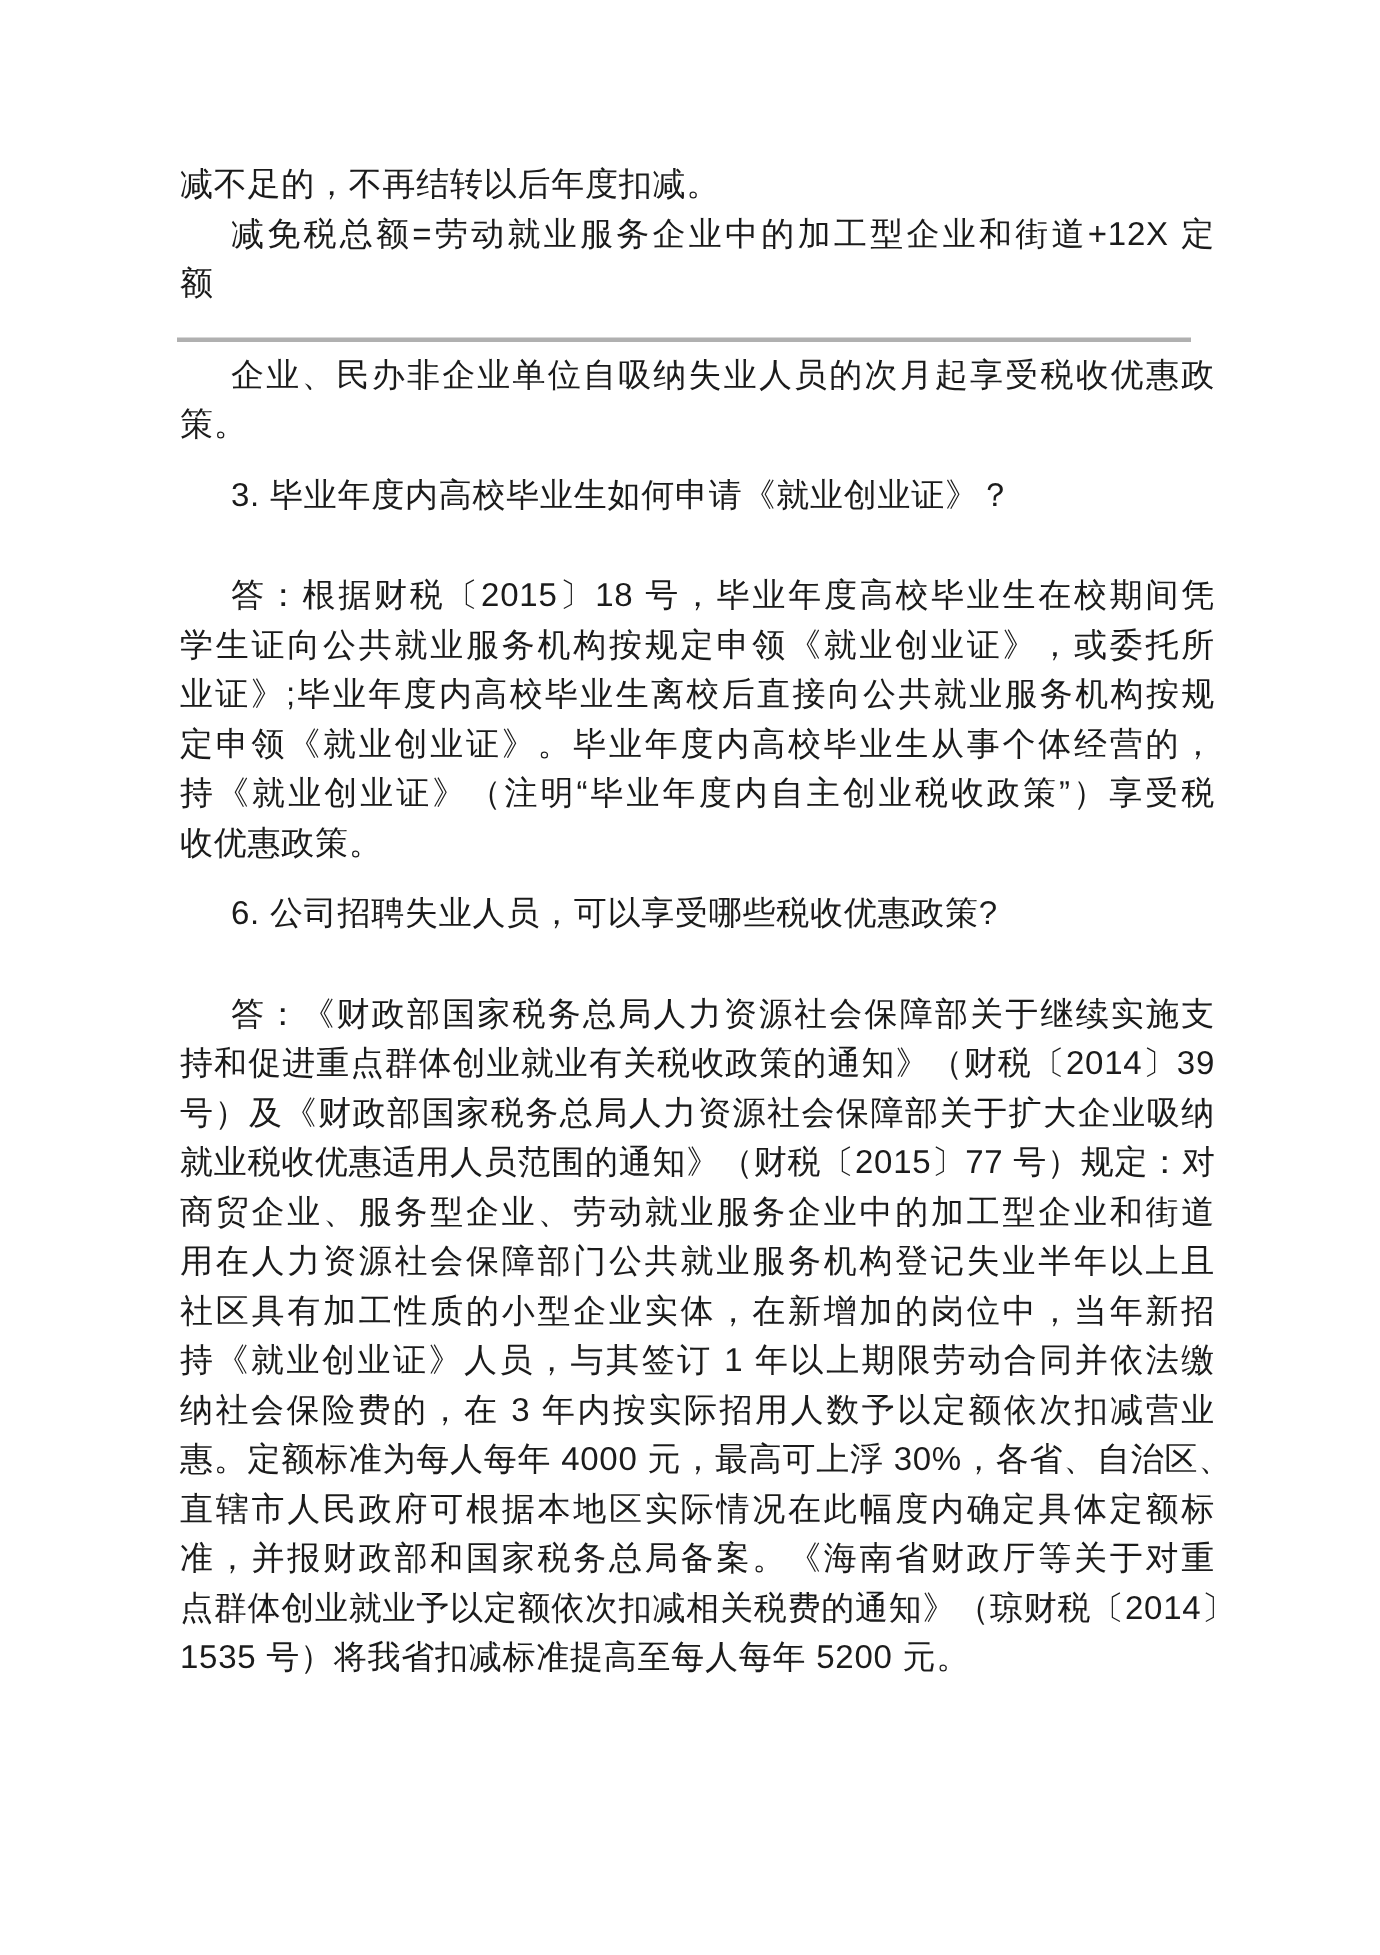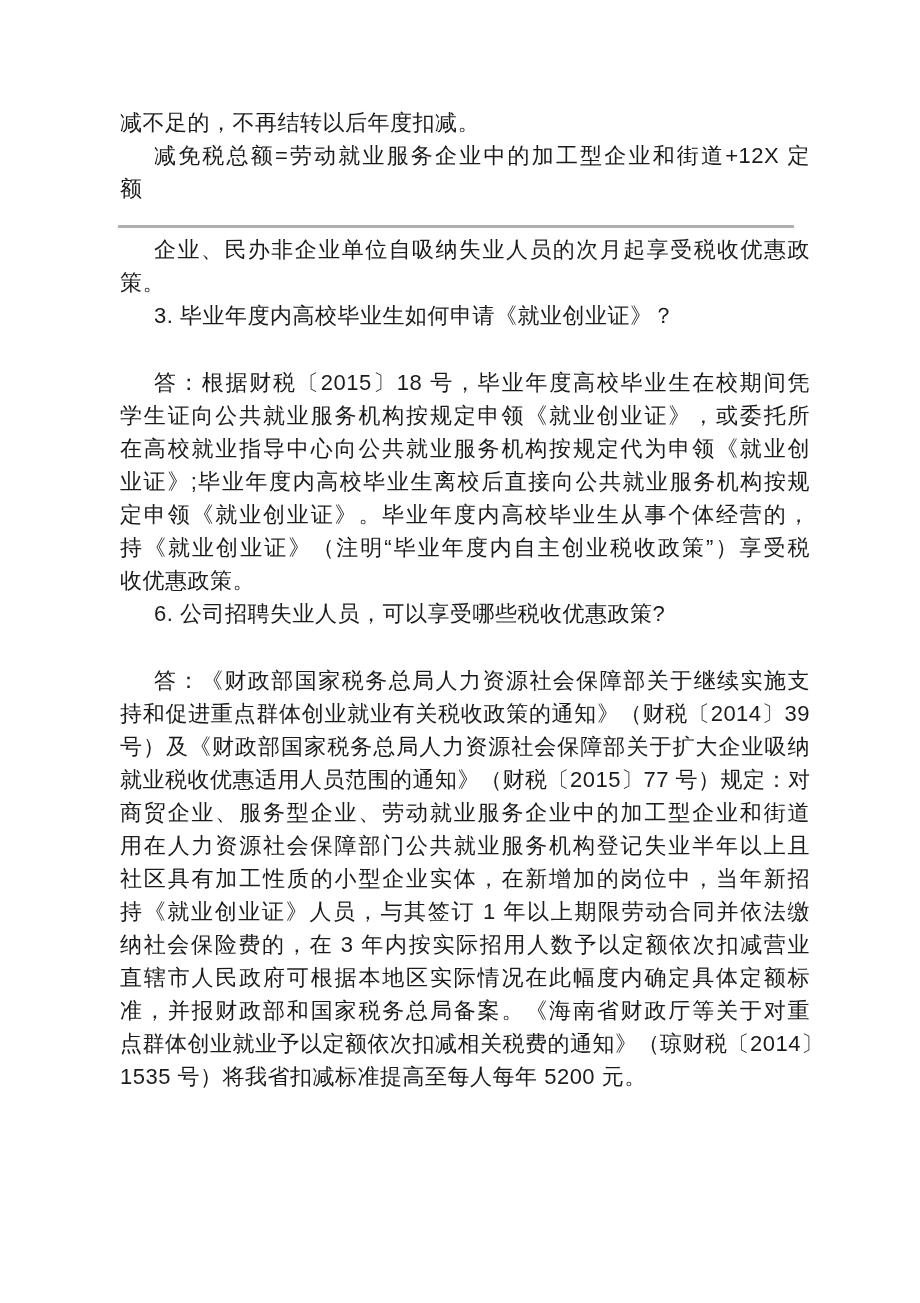--- a/index.html
+++ b/index.html
@@ -20,21 +20,21 @@
     height: 1303px;
     background: #ffffff;
   }
   .content {
     position: absolute;
     top: 106px;
     left: 120px;
     width: 690px;
   }
   .block { margin: 0; }
-  .block.q { }
+  .block.q { margin-top: 14px; }
   .block.q + .block.p { margin-top: 34px; }
   .line {
     font-size: 22px;
     line-height: 33px;
     height: 33px;
     white-space: nowrap;
     letter-spacing: 0.5px;
   }
   .line.indent { padding-left: 34px; }
   .line.fill {
@@ -64,38 +64,38 @@
       <div class="block p">
         <div class="line indent fill">企业、民办非企业单位自吸纳失业人员的次月起享受税收优惠政</div>
         <div class="line">策。</div>
       </div>
       <div class="block q">
         <div class="line indent">3. 毕业年度内高校毕业生如何申请《就业创业证》？</div>
       </div>
       <div class="block p">
         <div class="line indent fill">答：根据财税〔2015〕18 号，毕业年度高校毕业生在校期间凭</div>
         <div class="line fill">学生证向公共就业服务机构按规定申领《就业创业证》，或委托所</div>
-        <div class="line fill">在高校就业指导中心向公共就业服务机构按规定代为申领《就业创</div>
         <div class="line fill">业证》;毕业年度内高校毕业生离校后直接向公共就业服务机构按规</div>
         <div class="line fill">定申领《就业创业证》。毕业年度内高校毕业生从事个体经营的，</div>
         <div class="line fill">持《就业创业证》（注明“毕业年度内自主创业税收政策”）享受税</div>
         <div class="line">收优惠政策。</div>
       </div>
       <div class="block q">
         <div class="line indent">6. 公司招聘失业人员，可以享受哪些税收优惠政策?</div>
       </div>
       <div class="block p">
         <div class="line indent fill">答：《财政部国家税务总局人力资源社会保障部关于继续实施支</div>
         <div class="line fill">持和促进重点群体创业就业有关税收政策的通知》（财税〔2014〕39</div>
         <div class="line fill">号）及《财政部国家税务总局人力资源社会保障部关于扩大企业吸纳</div>
         <div class="line fill">就业税收优惠适用人员范围的通知》（财税〔2015〕77 号）规定：对</div>
         <div class="line fill">商贸企业、服务型企业、劳动就业服务企业中的加工型企业和街道</div>
         <div class="line fill">用在人力资源社会保障部门公共就业服务机构登记失业半年以上且</div>
         <div class="line fill">社区具有加工性质的小型企业实体，在新增加的岗位中，当年新招</div>
         <div class="line fill">持《就业创业证》人员，与其签订 1 年以上期限劳动合同并依法缴</div>
         <div class="line fill">纳社会保险费的，在 3 年内按实际招用人数予以定额依次扣减营业</div>
+        <div class="line fill">惠。定额标准为每人每年 4000 元，最高可上浮 30%，各省、自治区、</div>
         <div class="line fill">直辖市人民政府可根据本地区实际情况在此幅度内确定具体定额标</div>
         <div class="line fill">准，并报财政部和国家税务总局备案。《海南省财政厅等关于对重</div>
         <div class="line fill">点群体创业就业予以定额依次扣减相关税费的通知》（琼财税〔2014〕</div>
         <div class="line">1535 号）将我省扣减标准提高至每人每年 5200 元。</div>
       </div>
     </div>
 </div>
 
 </body></html>

